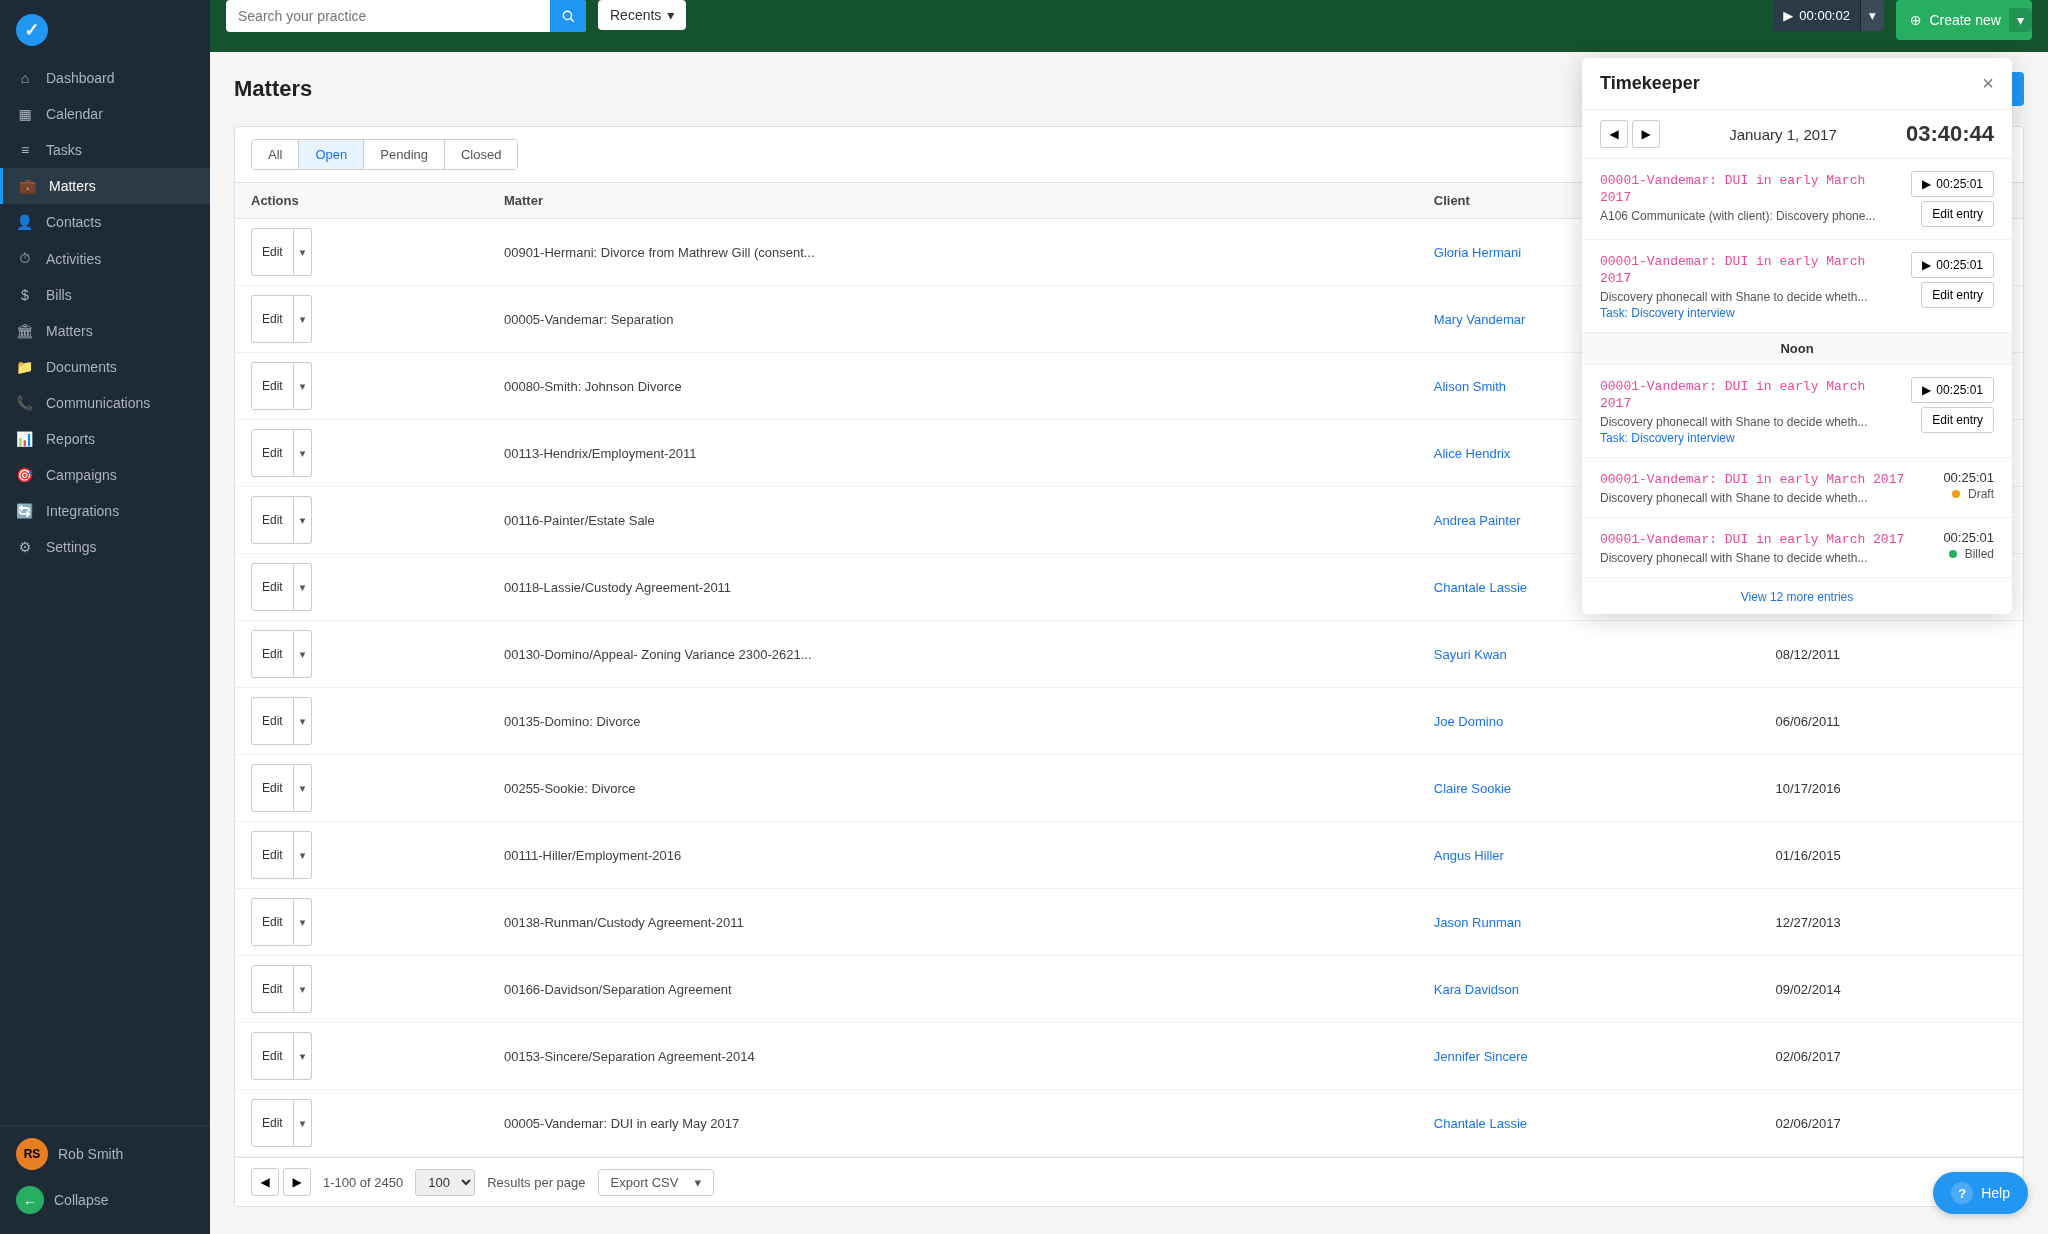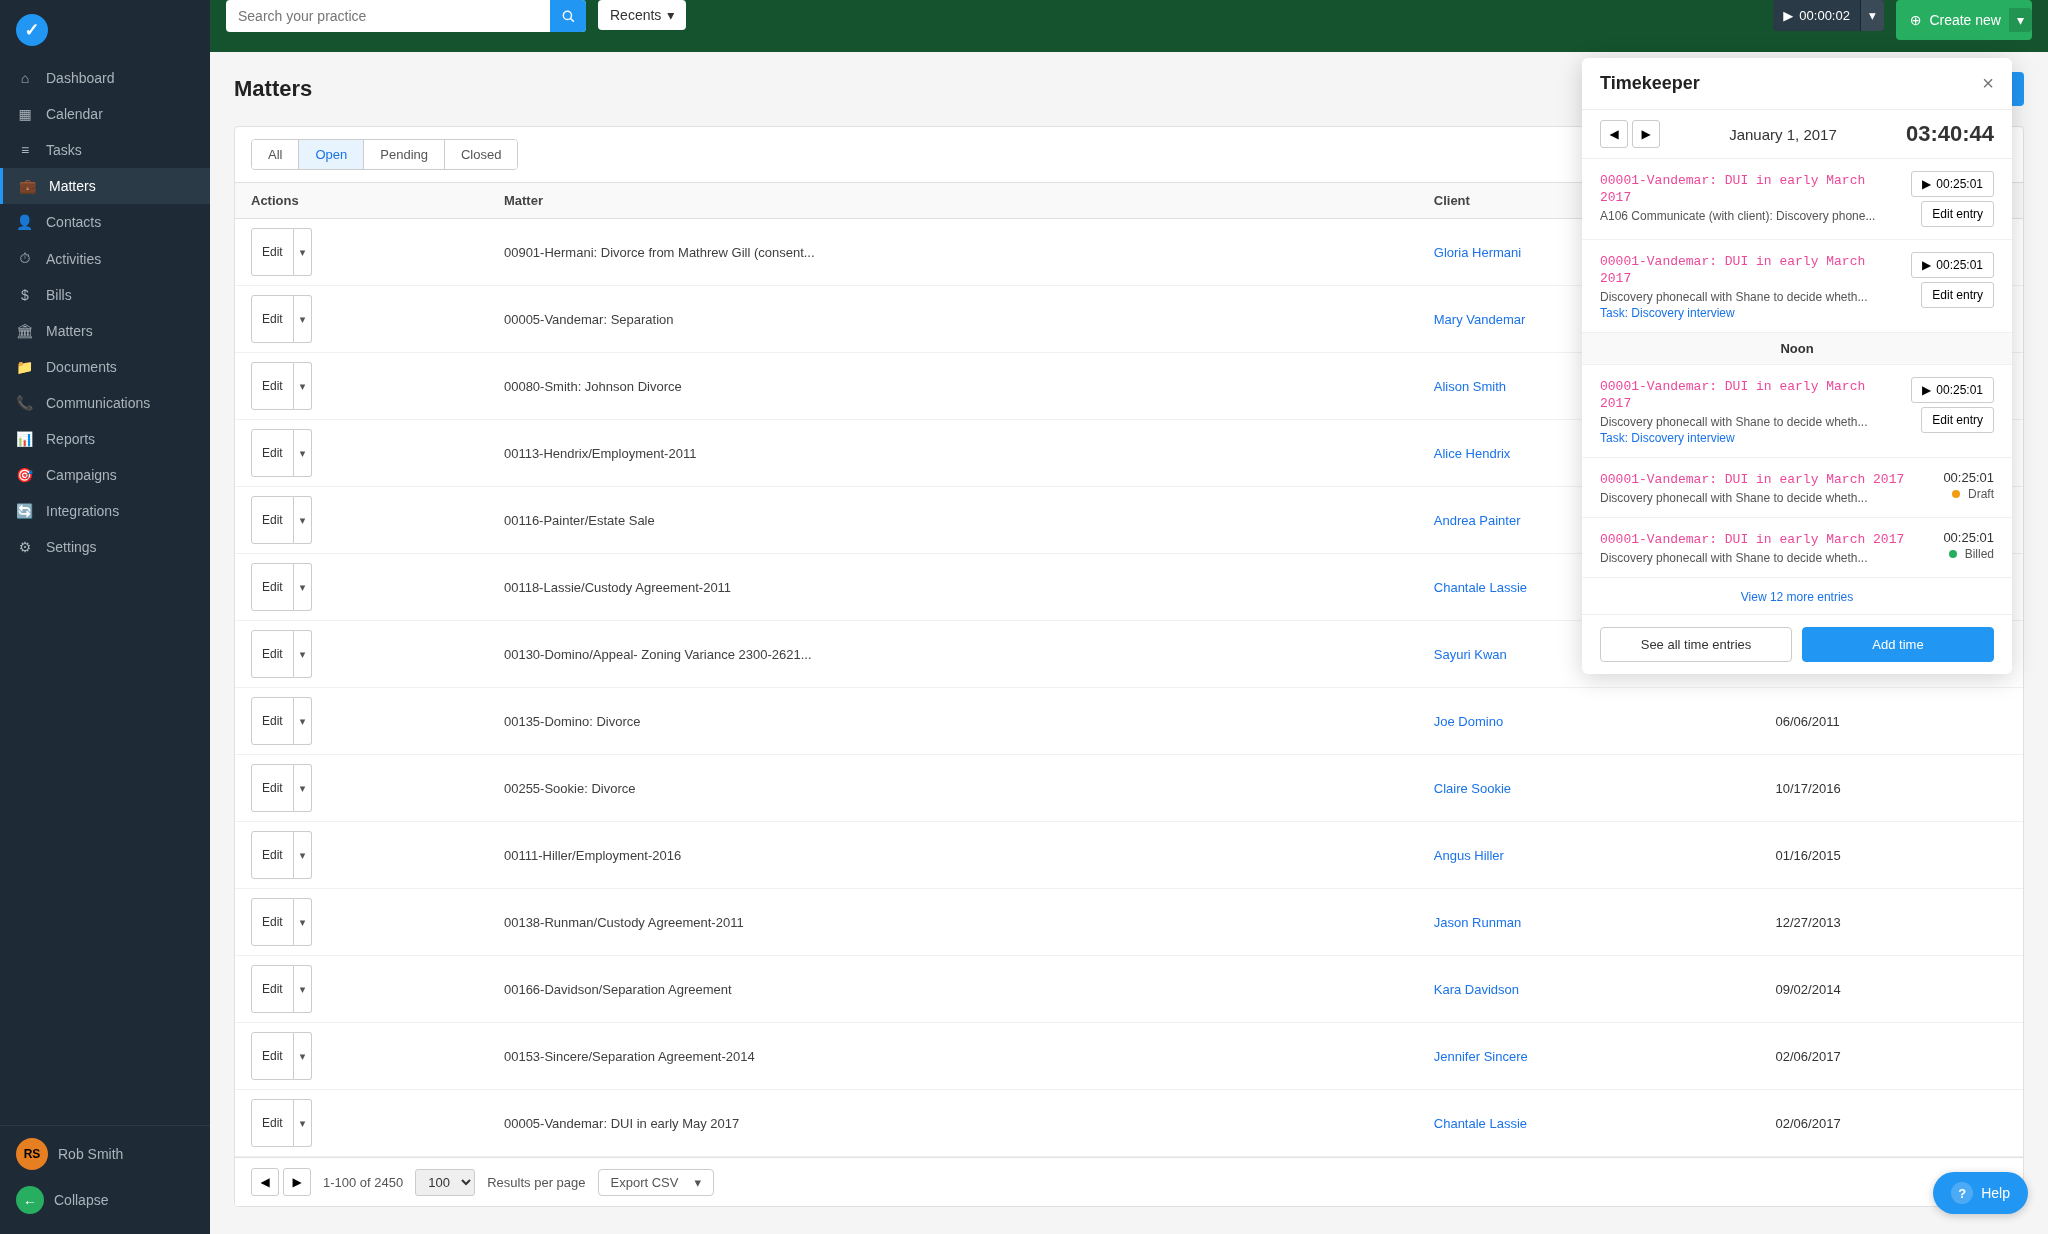--- a/index.html
+++ b/index.html
@@ -585,23 +585,19 @@
             </div>
           </div>
         </div>
       </div>
 
       <div class="tk-more-link">
         <a href="#">View 12 more entries</a>
       </div>
     </div>
 
-    <div class="tk-footer">
-      <button class="tk-footer-btn">See all time entries</button>
-      <button class="tk-footer-btn primary">Add time</button>
-    </div>
   </div>
 </div>
 
 <button class="help-btn">
   <span class="help-circle">?</span>
   <span>Help</span>
 </button>
 
 </body></html>

